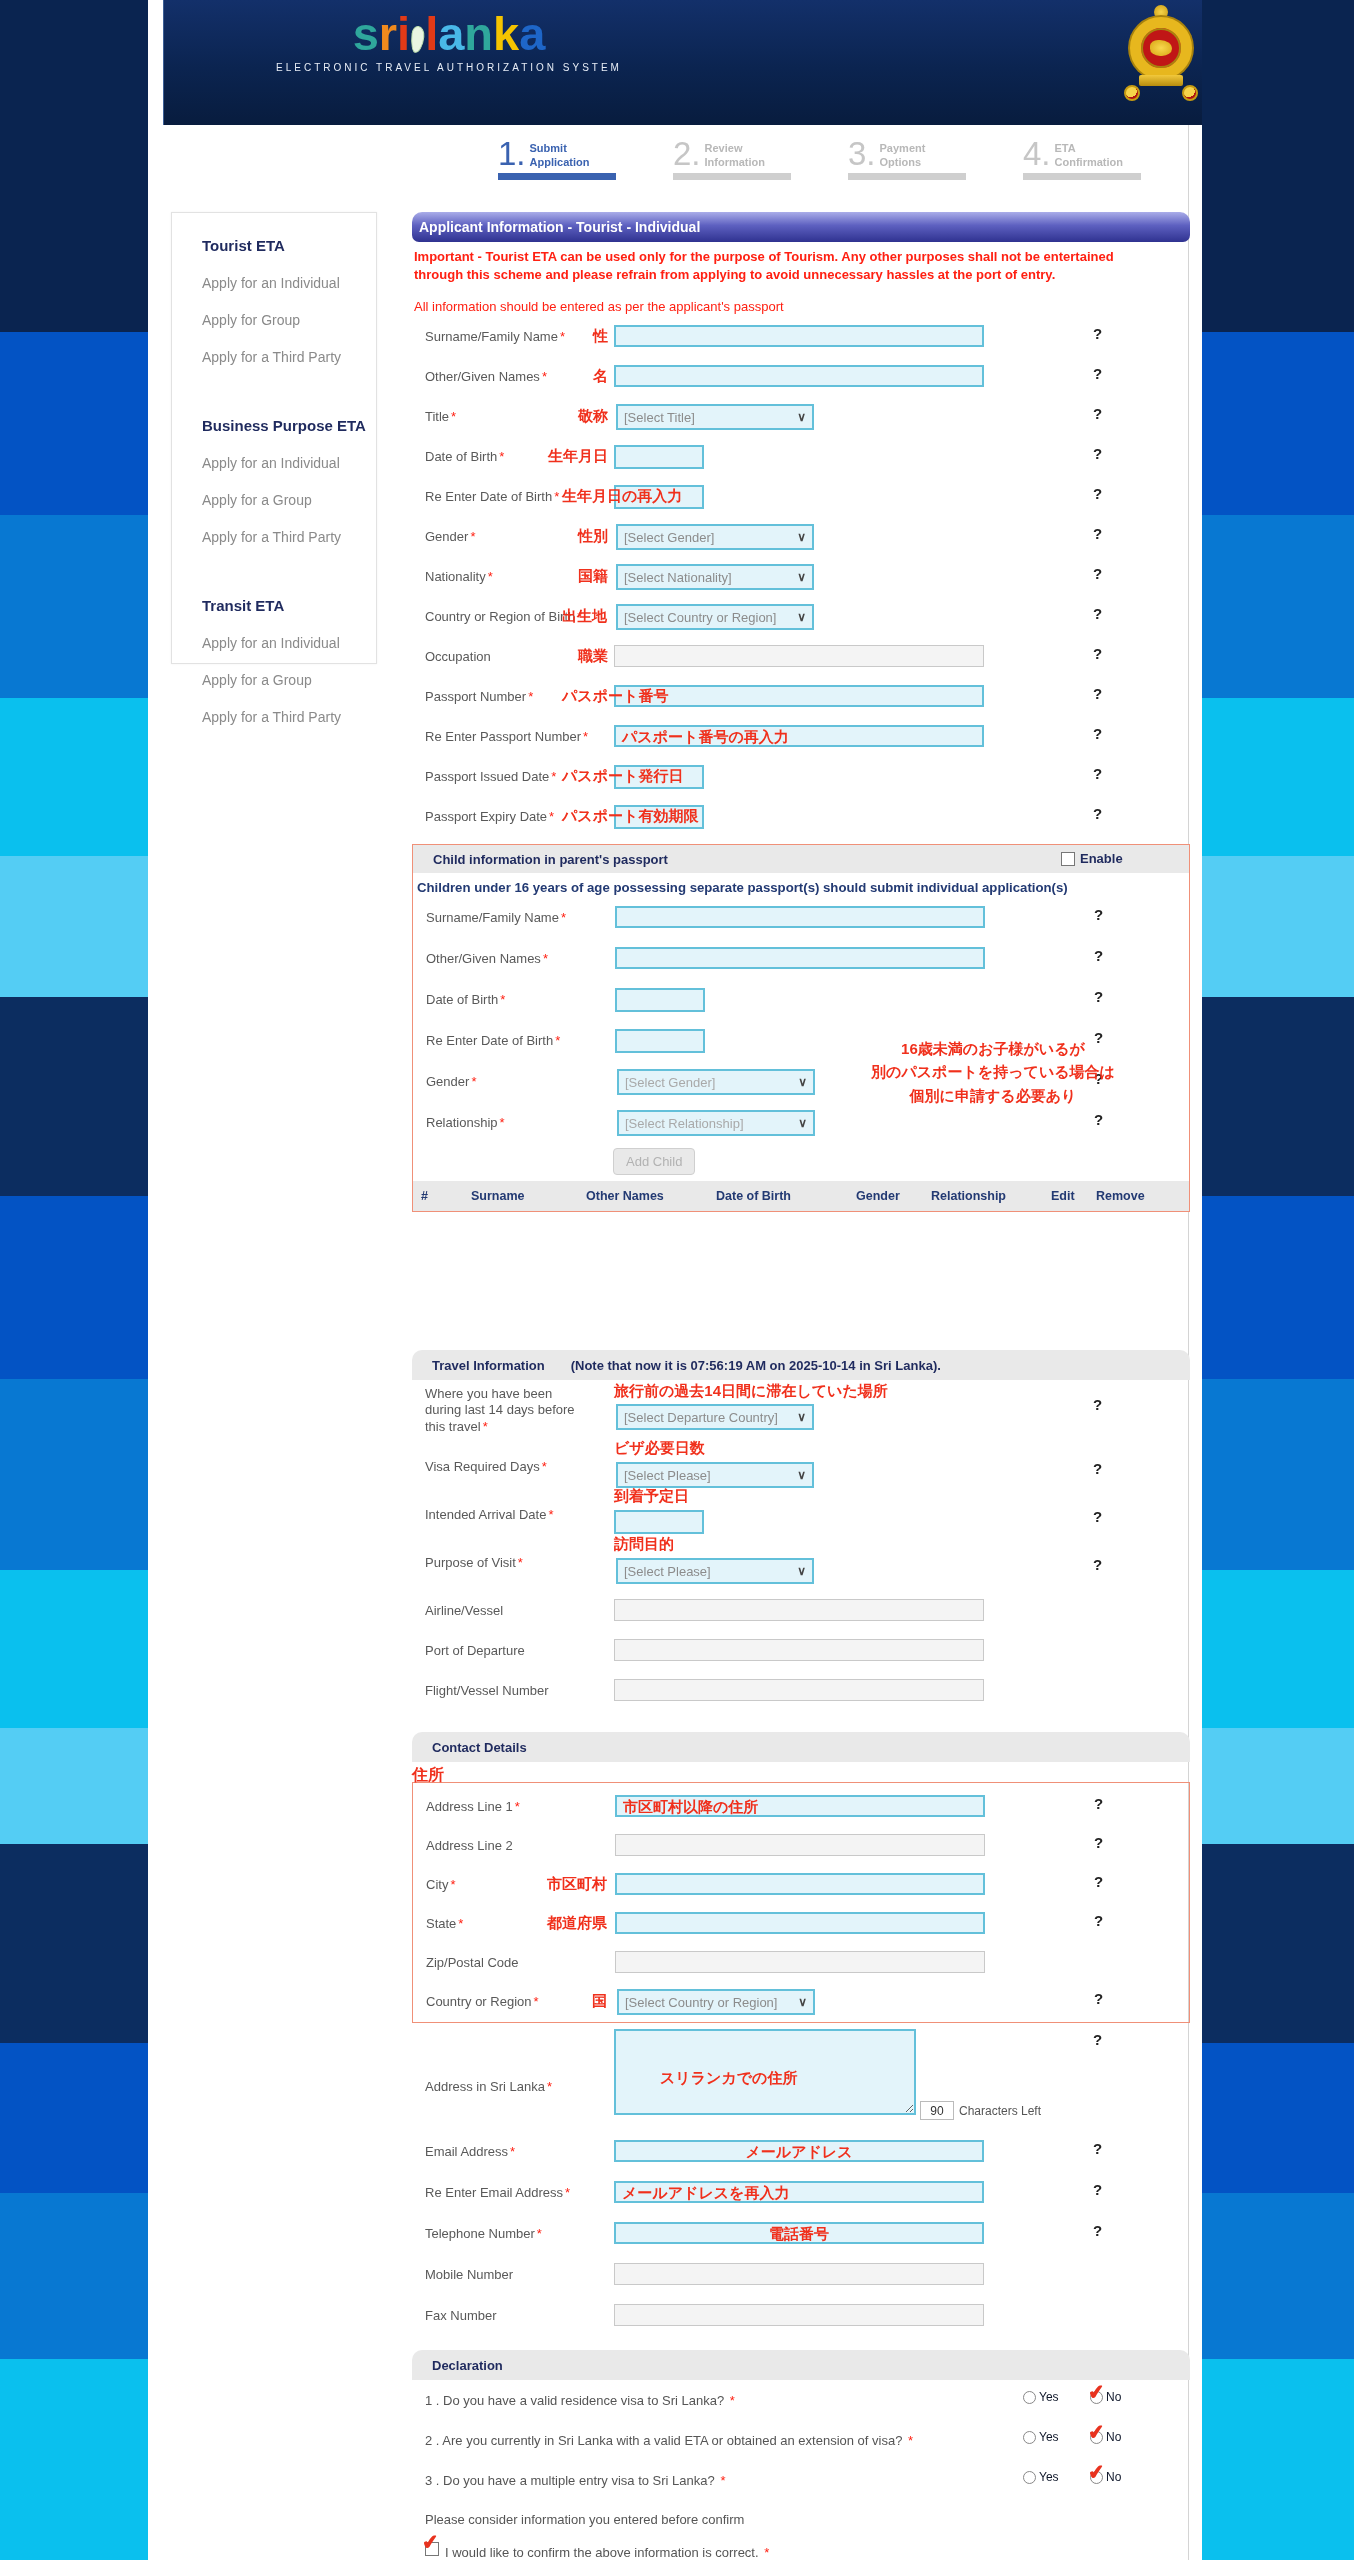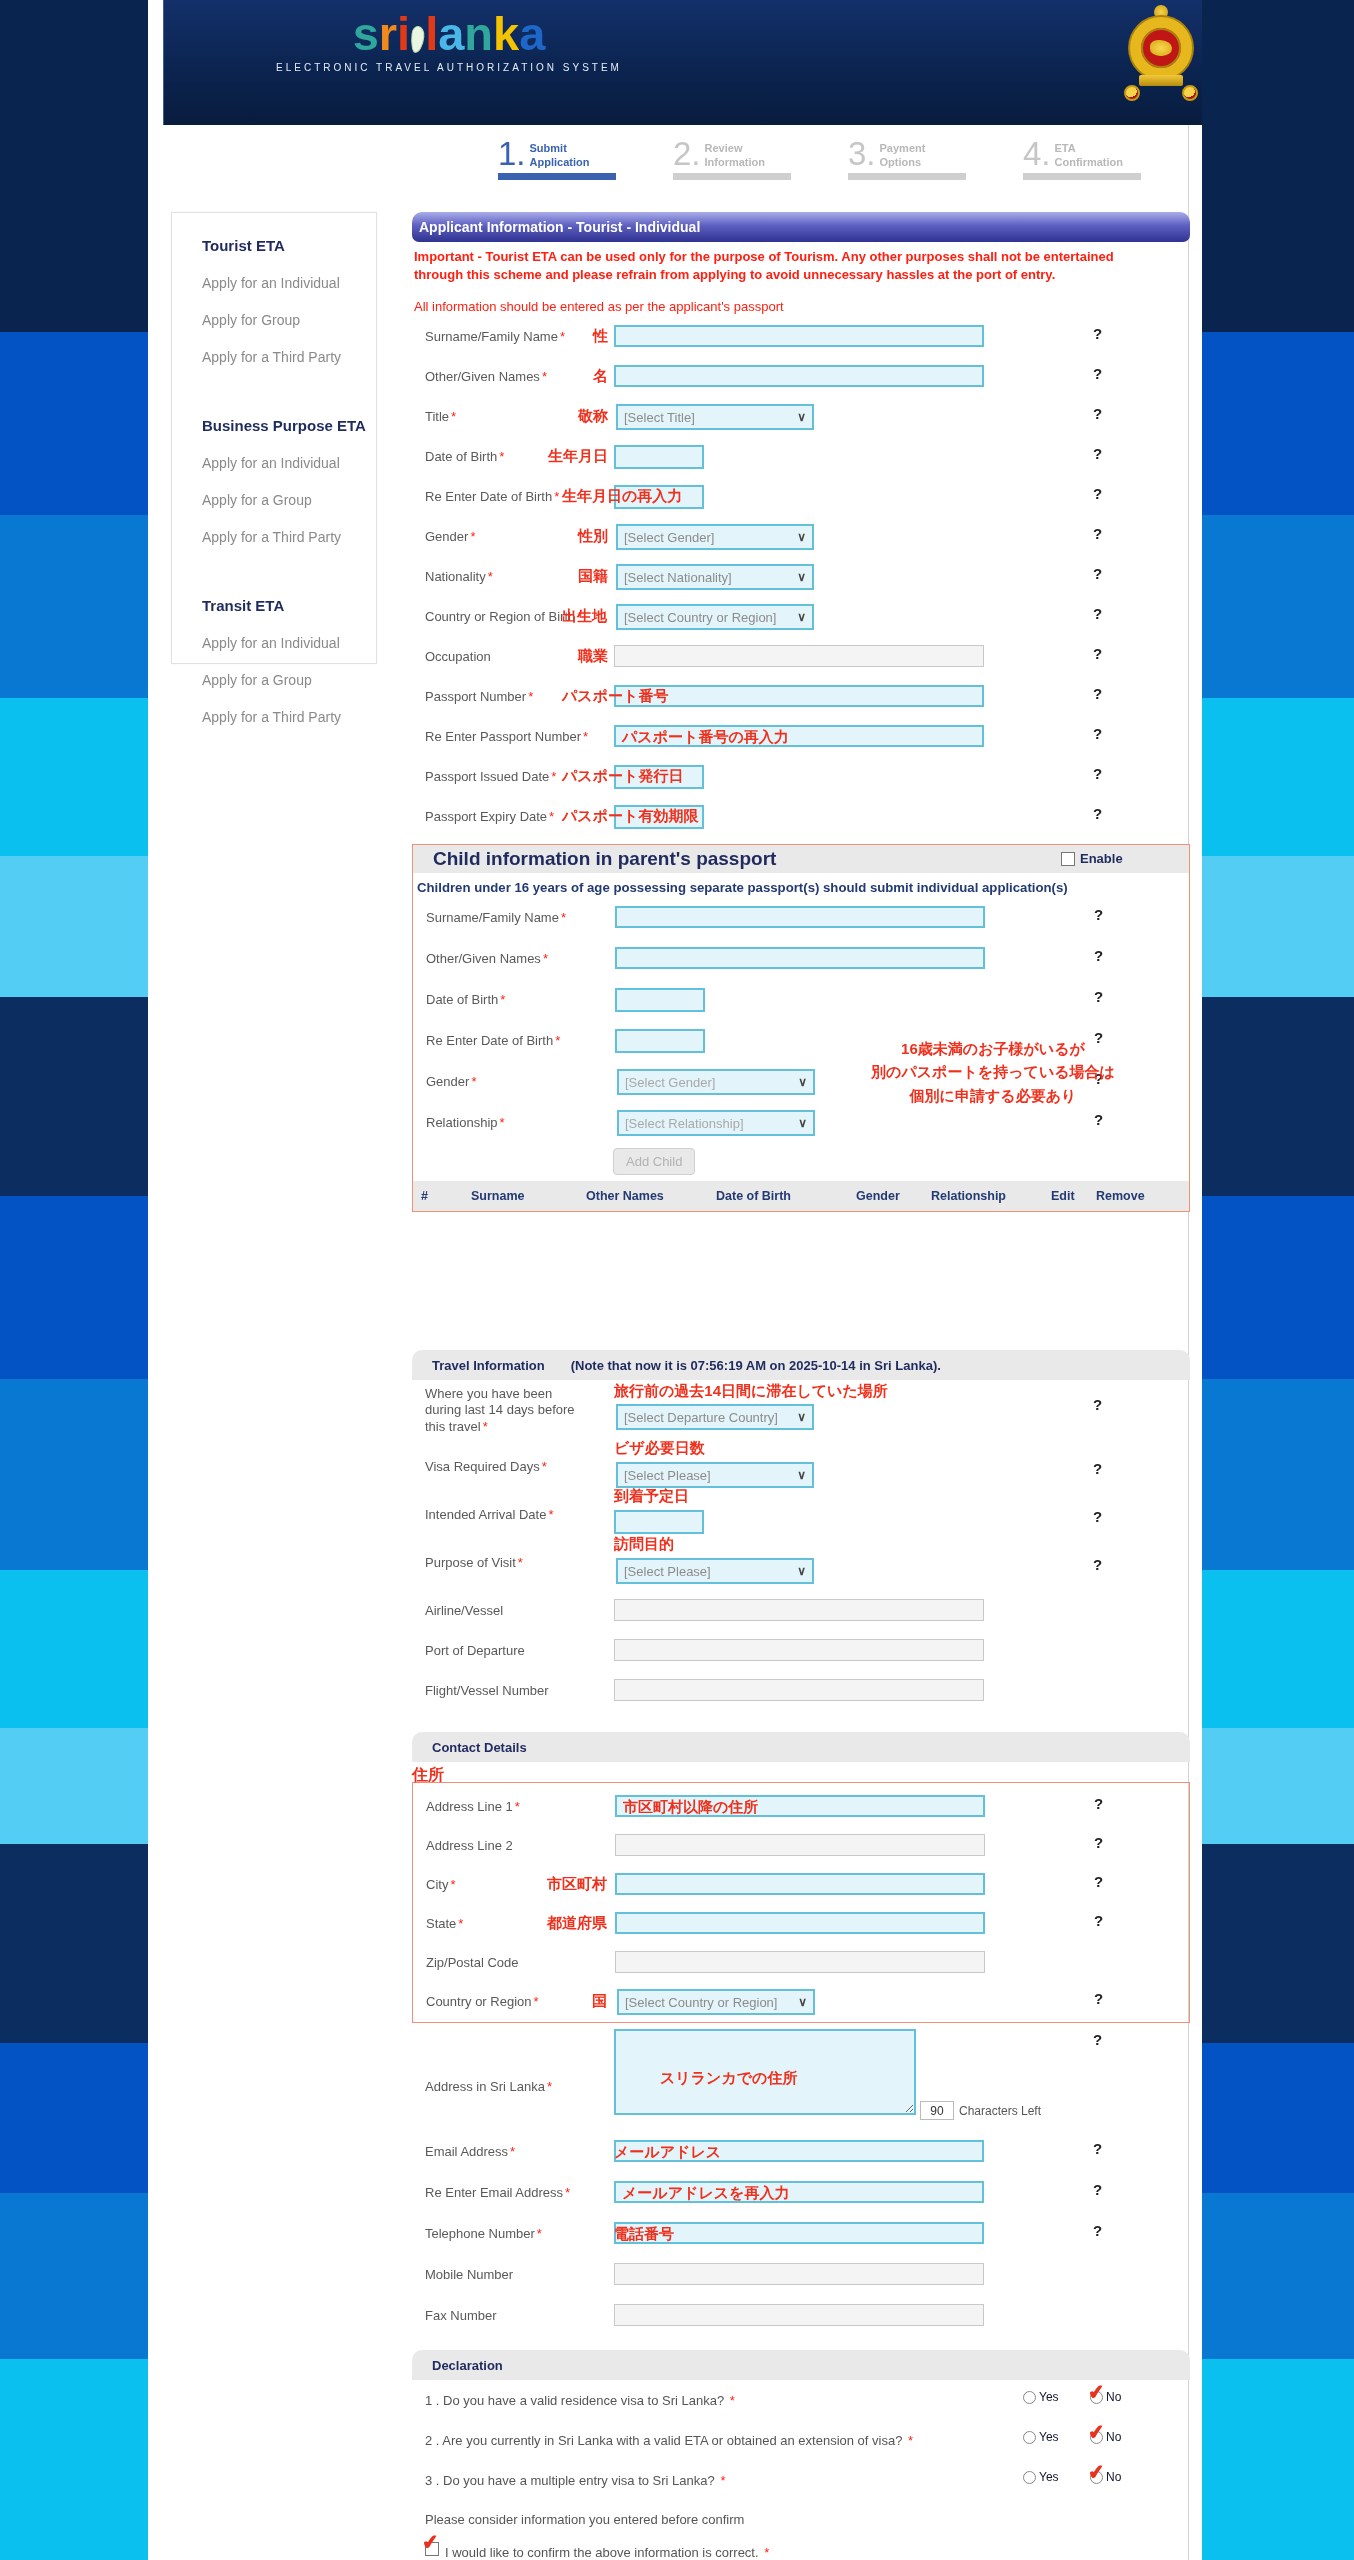--- a/index.html
+++ b/index.html
@@ -68,28 +68,28 @@
   .inp.date { width:90px; height:24px; }
   .inp.dis { border:1px solid #c9c9c9; background:#f4f4f4; height:22px; }
   .selwrap { position:absolute; left:204px; top:6px; width:198px; height:26px; border:2px solid #63c0da; background:#e3f4fa; display:flex; align-items:center; justify-content:space-between; padding:0 6px; cursor:pointer; }
   .selval { font-size:13px; color:#8c8c8c; white-space:nowrap; overflow:hidden; }
   .selarrow { font-size:12px; color:#444; font-weight:bold; }
   .seldis .selval { color:#a9a9a9; }
   .help { position:absolute; left:681px; top:7px; font-size:15px; font-weight:bold; color:#222; cursor:pointer; }
   .jp { position:absolute; top:9px; color:#f0301c; font-weight:bold; font-size:15px; white-space:nowrap; }
   .jp-before { right:582px; text-align:right; }
   .jp-overlap { left:150px; }
-  .jp-inside { left:202px; width:370px; top:10px; }
+  .jp-inside { left:202px; width:370px; text-align:center; top:10px; }
   .jp-inside-left { left:210px; top:10px; }
   .jp-above { left:202px; top:-9px; }
 
   
   .redbox { position:relative; border:1px solid #f09078; background:#fff; margin-top:6px; }
   .boxbar { height:28px; background:#e9e9e9; display:flex; align-items:center; position:relative; }
-  .boxbar-title { margin-left:20px; font-size:19px; font-weight:bold; color:#1f2a5e; }
+  .boxbar-title { margin-left:20px; font-size:13px; font-weight:bold; color:#1f2a5e; }
   .enable { position:absolute; left:648px; top:6px; display:flex; align-items:center; }
   .cbox { width:14px; height:14px; border:1px solid #777; background:#fff; cursor:pointer; }
   .enable-lb { margin-left:5px; font-size:13px; font-weight:bold; color:#1f2a5e; }
   .childnote { margin:7px 0 4px 4px; font-size:13.2px; font-weight:bold; color:#233a73; }
   .child-rows .row { height:41px; }
   .jpblock { position:absolute; left:430px; top:192px; width:300px; text-align:center; color:#f0301c; font-weight:bold; font-size:15px; line-height:1.55; }
   .addrow { position:relative; height:36px; }
   .addchild { position:absolute; left:200px; top:3px; background:#e9e9e9; border:1px solid #cfcfcf; border-radius:4px; color:#b2b2b2; font-size:13px; padding:5px 12px; cursor:pointer; }
   .thead { height:30px; background:#e9e9e9; display:flex; align-items:center; font-size:12.5px; font-weight:bold; color:#233a73; padding-left:8px; }
   .thead span { flex:0 0 auto; }

